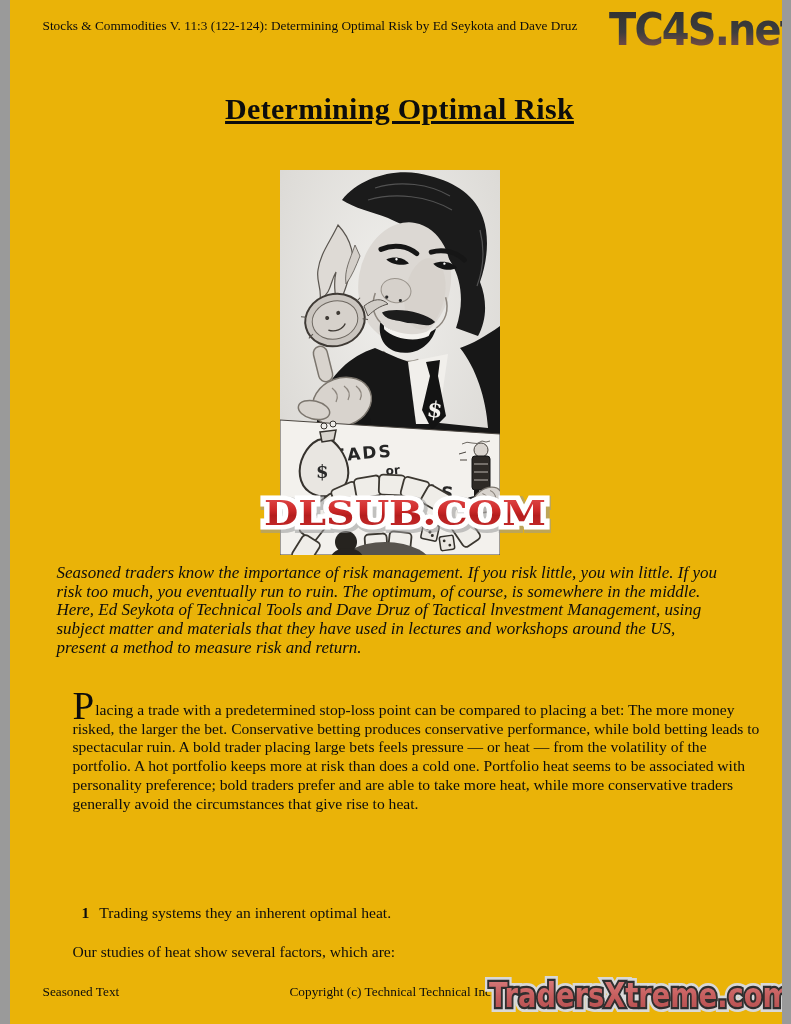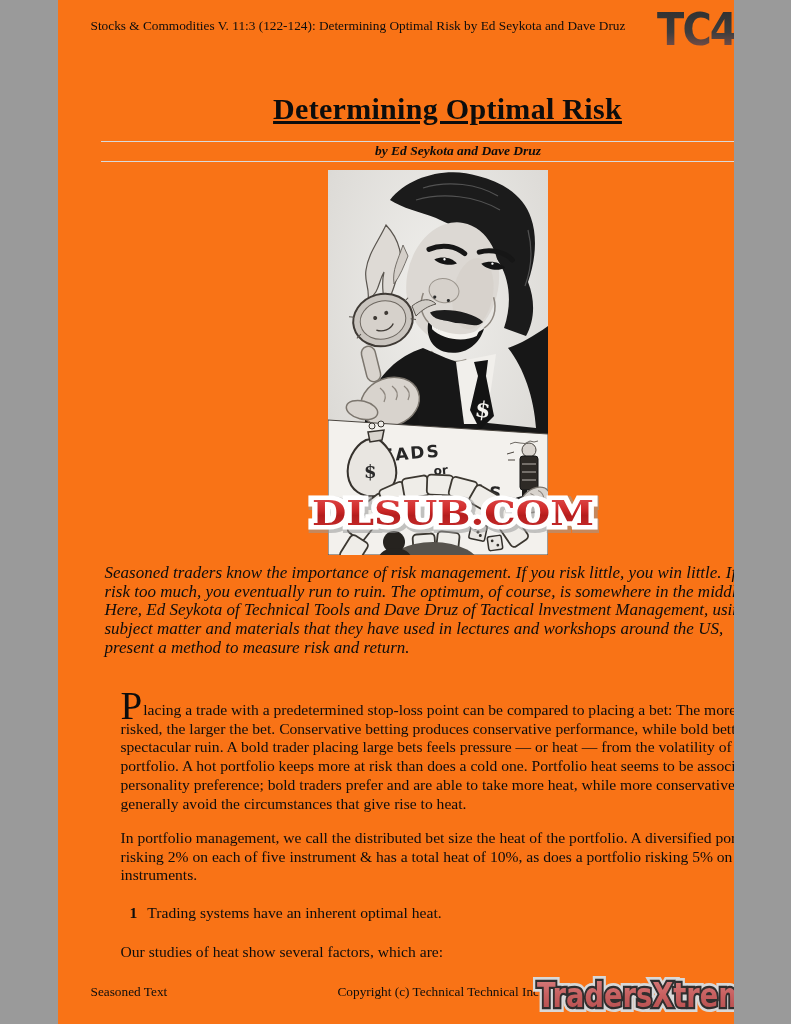--- a/index.html
+++ b/index.html
@@ -1,17 +1,17 @@
 <!DOCTYPE html>
 <html><head>
 <meta charset="utf-8">
 <style>
   html,body{margin:0;padding:0;background:#9a9a9a;}
   .page{
-    position:relative;width:676px;height:1024px;margin:0 auto;background:#f97316;
+    position:relative;width:772px;height:1024px;margin:0 auto;background:#eab308;
     font-family:"Liberation Serif","DejaVu Serif",serif;color:#0d0d0d;overflow:hidden;
   }
   .citation{position:absolute;left:33px;top:18px;font-size:13.3px;white-space:nowrap;}
   .tc4s-logo{position:absolute;left:596px;top:3px;}
   .title{position:absolute;left:0;top:92px;width:780px;margin:0;text-align:center;
          font-size:30px;font-weight:bold;letter-spacing:.3px;text-decoration:underline;}
   .byline{position:absolute;left:43px;top:141px;width:715px;box-sizing:border-box;
           border-top:1px solid #d9d9d9;border-bottom:1px solid #d9d9d9;
           text-align:center;font-size:13.5px;font-weight:bold;font-style:italic;
           padding:1px 0 2px 0;}
@@ -42,21 +42,20 @@
         <stop offset="0" stop-color="#2e2e2e"></stop>
         <stop offset="0.55" stop-color="#3d3d3d"></stop>
         <stop offset="0.8" stop-color="#6e4a44"></stop>
         <stop offset="1" stop-color="#8f5c52"></stop>
       </linearGradient>
     </defs>
     <text x="97" y="42" text-anchor="middle" font-family="DejaVu Sans, sans-serif" font-weight="bold" font-size="44" letter-spacing="-2" textLength="188" lengthAdjust="spacingAndGlyphs" fill="url(#tc4sGrad)">TC4S.net</text>
   </svg>
 
   <h1 class="title">Determining Optimal Risk</h1>
-  <div class="byline">by Ed Seykota and Dave Druz</div>
 
   <div class="illus">
     <svg width="220" height="385" viewBox="0 0 220 385">
       <defs>
         <radialGradient id="bgGrad" cx="0.5" cy="0.32" r="0.95">
           <stop offset="0" stop-color="#f0efec"></stop>
           <stop offset="0.6" stop-color="#dddbd7"></stop>
           <stop offset="1" stop-color="#c4c2be"></stop>
         </radialGradient>
       </defs>
@@ -198,25 +197,24 @@
       <text x="148" y="39" textLength="282" lengthAdjust="spacingAndGlyphs" stroke="#9a9a9a" stroke-width="12" fill="none" opacity="0.55">DLSUB.COM</text>
       <text x="146" y="37" textLength="282" lengthAdjust="spacingAndGlyphs" stroke="#ffffff" stroke-width="9" fill="none">DLSUB.COM</text>
       <text x="146" y="37" textLength="282" lengthAdjust="spacingAndGlyphs" fill="url(#dlGrad)">DLSUB.COM</text>
     </g>
   </svg>
 
   <p class="lead">Seasoned traders know the importance of risk management. If you risk little, you win little. If you risk too much, you eventually run to ruin. The optimum, of course, is somewhere in the middle. Here, Ed Seykota of Technical Tools and Dave Druz of Tactical lnvestment Management, using subject matter and materials that they have used in lectures and workshops around the US, present a method to measure risk and return.</p>
 
   <p class="bodypara p1"><span class="dropcap">P</span><span>lacing a trade with a predetermined stop-loss point can be compared to placing a bet: The more money risked, the larger the bet. Conservative betting produces conservative performance, while bold betting leads to spectacular ruin. A bold trader placing large bets feels pressure — or heat — from the volatility of the portfolio. A hot portfolio keeps more at risk than does a cold one. Portfolio heat seems to be associated with personality preference; bold traders prefer and are able to take more heat, while more conservative traders generally avoid the circumstances that give rise to heat.</span></p>
 
-  <p class="bodypara p2">In portfolio management, we call the distributed bet size the heat of the portfolio. A diversified portfolio risking 2% on each of five instrument &amp; has a total heat of 10%, as does a portfolio risking 5% on each of two instruments.</p>
 
   <p class="bodypara p3">Our studies of heat show several factors, which are:</p>
 
-  <div class="listitem"><span class="num">1</span><span>Trading systems have an inherent optimal heat.</span></div>
+  <div class="listitem"><span class="num">1</span><span>Trading systems they an inherent optimal heat.</span></div>
 
   <div class="f-left">Seasoned Text</div>
   <div class="f-center">Copyright (c) Technical Technical Inc.</div>
 
   <svg class="tx-logo" width="314" height="52" viewBox="0 0 314 52">
     <defs>
       <linearGradient id="txGrad" x1="0" y1="0" x2="0" y2="1">
         <stop offset="0" stop-color="#d97f7f"></stop>
         <stop offset="0.5" stop-color="#c75f5f"></stop>
         <stop offset="1" stop-color="#b24c4c"></stop>

